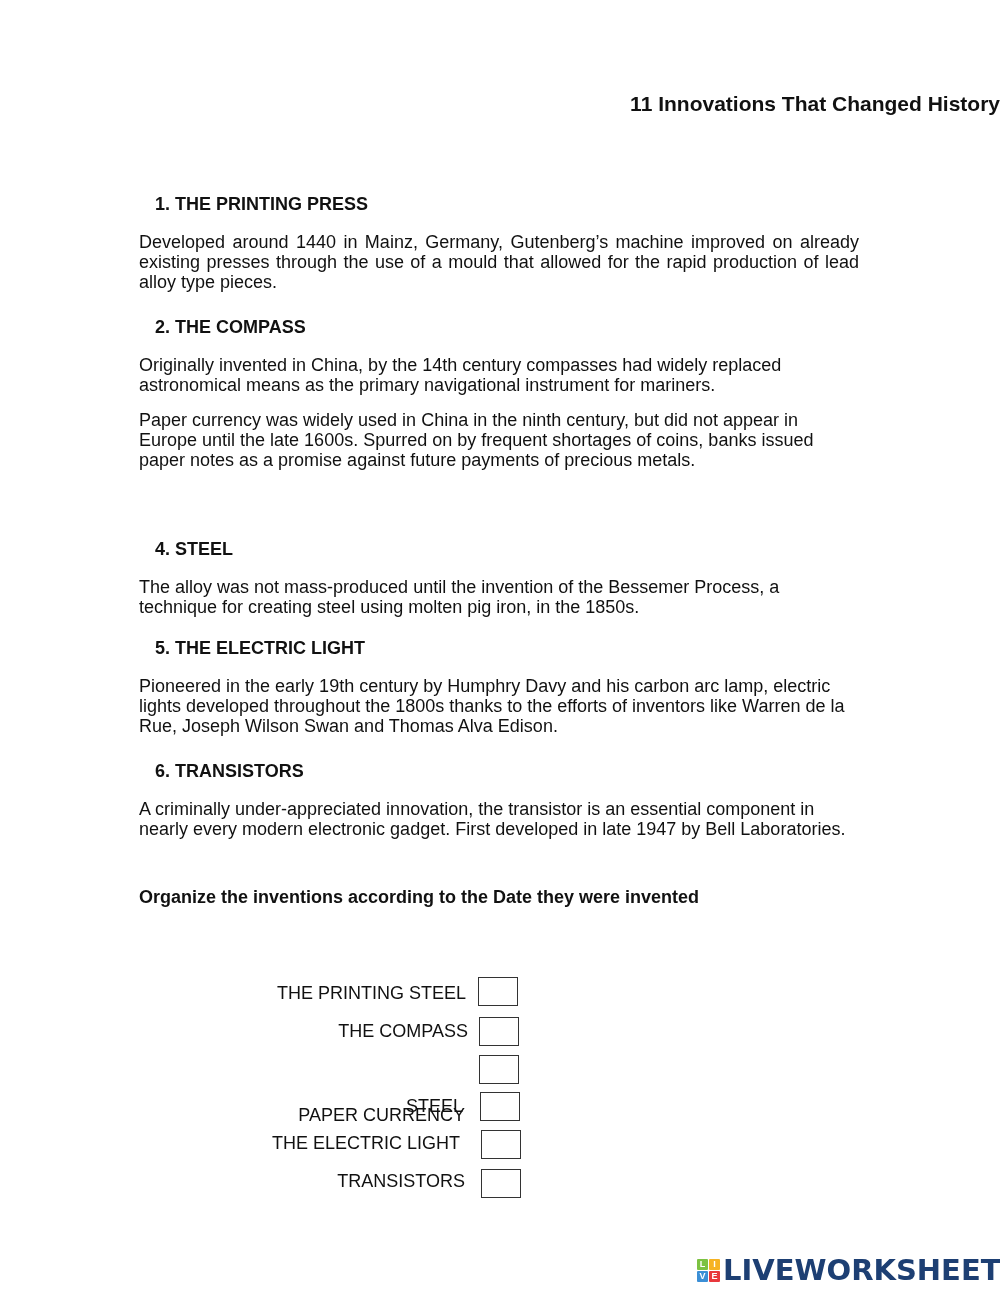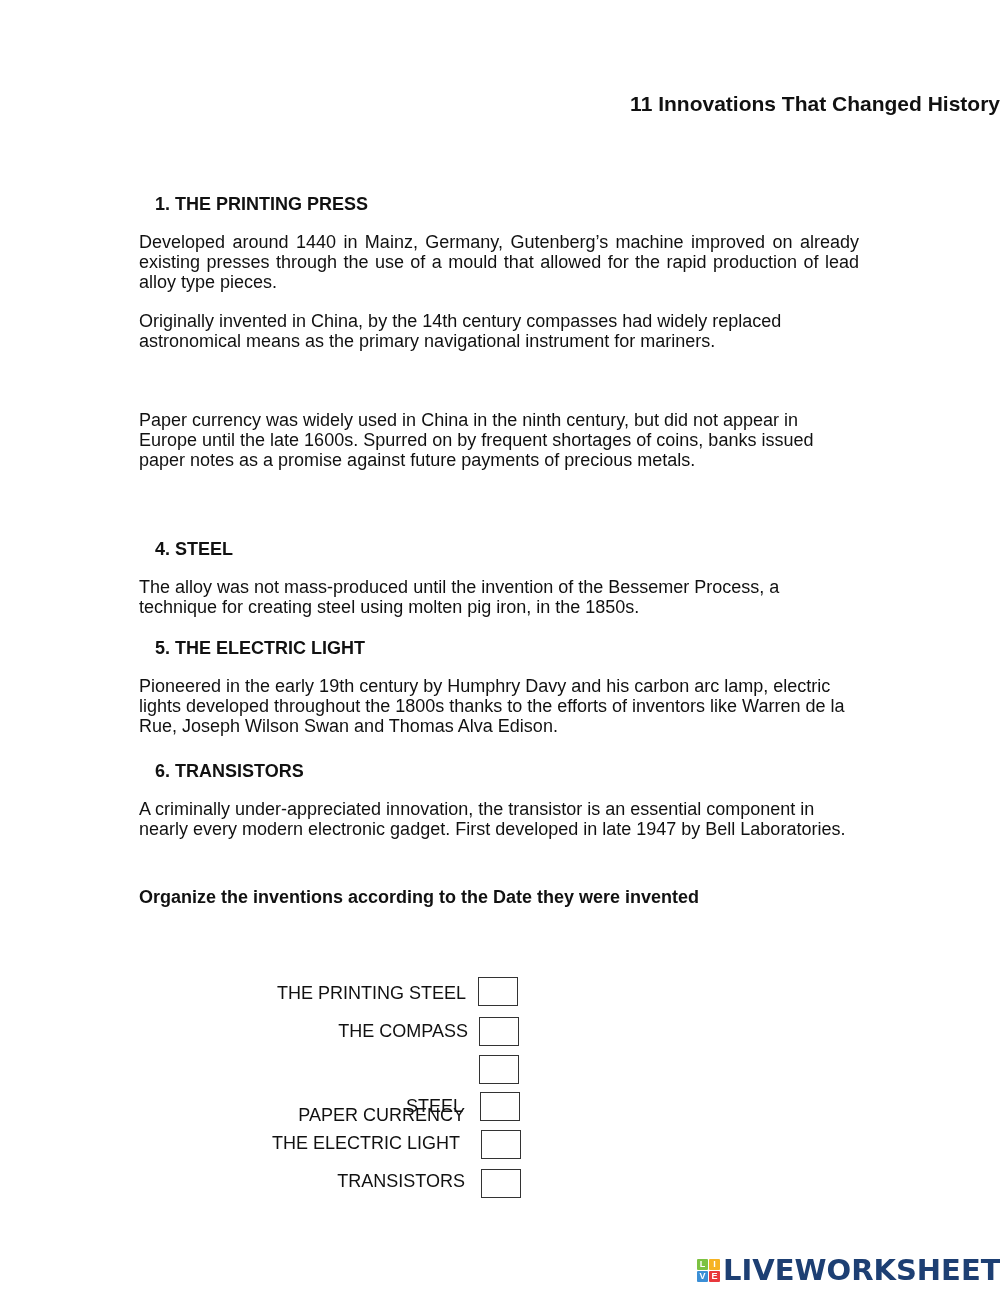--- a/index.html
+++ b/index.html
@@ -24,20 +24,21 @@
 <body>
 
 <div class="title">11 Innovations That Changed History</div>
 
 <div class="section" style="top:176px;">
   <p class="sec-head">1. THE PRINTING PRESS</p>
   <p class="sec-body justify">Developed around 1440 in Mainz, Germany, Gutenberg’s machine improved on already existing presses through the use of a mould that allowed for the rapid production of lead alloy type pieces.</p>
 </div>
 
 <div class="section" style="top:299px;">
+  <p class="sec-head">2. THE COMPASS</p>
   <p class="sec-body">Originally invented in China, by the 14th century compasses had widely replaced astronomical means as the primary navigational instrument for mariners.</p>
 </div>
 
 <div class="section" style="top:398px;">
   <p class="sec-body">Paper currency was widely used in China in the ninth century, but did not appear in Europe until the late 1600s. Spurred on by frequent shortages of coins, banks issued paper notes as a promise against future payments of precious metals.</p>
 </div>
 
 <div class="section" style="top:521px;">
   <p class="sec-head">4. STEEL</p>
   <p class="sec-body">The alloy was not mass-produced until the invention of the Bessemer Process, a technique for creating steel using molten pig iron, in the 1850s.</p>

